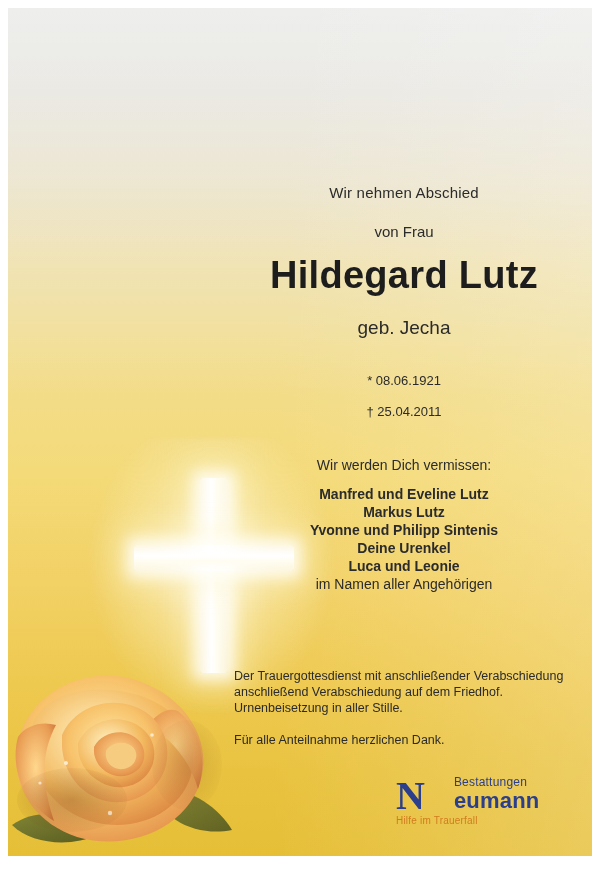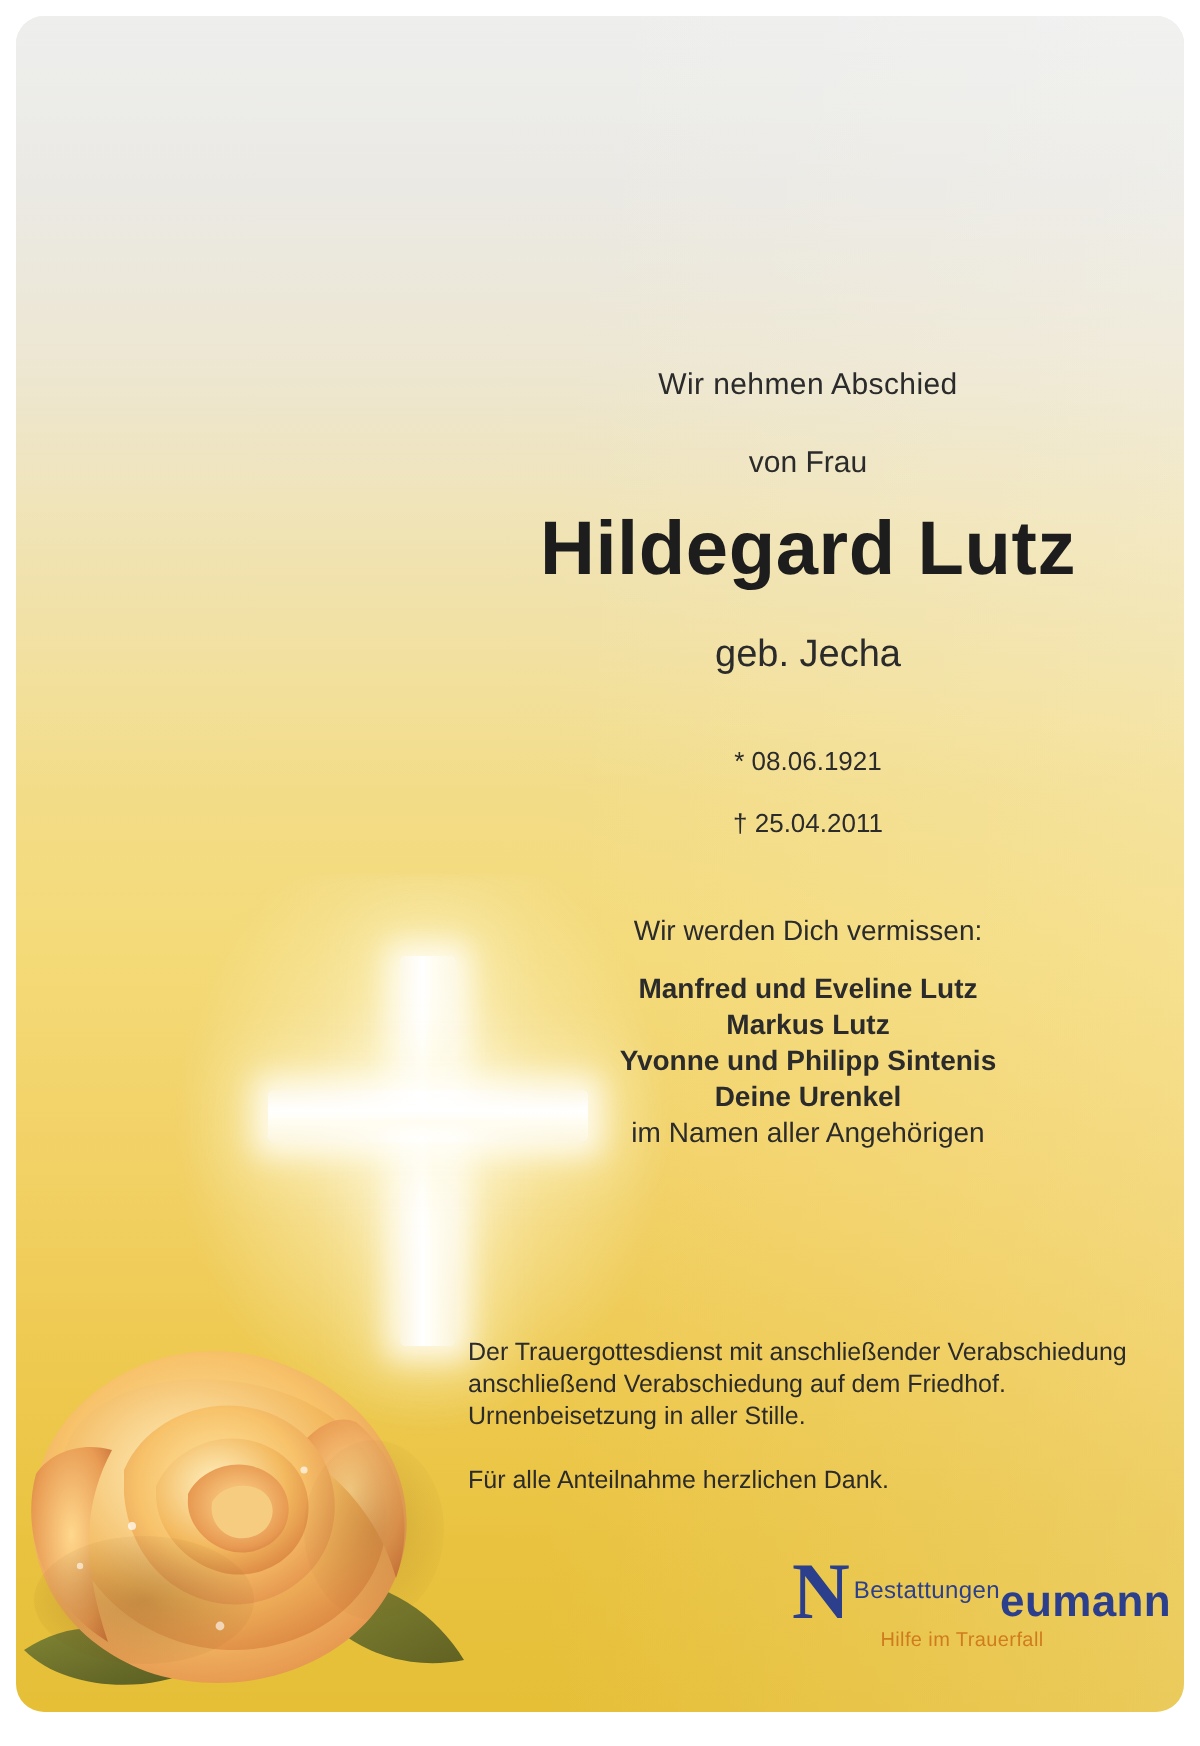--- a/index.html
+++ b/index.html
@@ -35,21 +35,20 @@
         #d9dbd8 0%,
         #dcd9cf 10%,
         #e5dcbf 20%,
         #eddda4 30%,
         #f2dd8e 42%,
         #f4da78 55%,
         #f2d165 68%,
         #eec94f 80%,
         #e9c340 90%,
         #e6bf37 100%);
-    border-radius: 14px;
   }
 
   
   .haze {
     position: absolute;
     left: 0; top: 0;
     width: 100%; height: 46%;
     background: linear-gradient(to bottom, rgba(255,255,255,0.55), rgba(255,255,255,0));
     pointer-events: none;
   }
@@ -178,41 +177,41 @@
   .logo-n {
     font-family: "Liberation Serif", serif;
     font-size: 40px;
     font-weight: bold;
     color: #2b3f8c;
     line-height: 32px;
     margin-right: 2px;
   }
   .logo-words {
     display: flex;
-    flex-direction: row;
+    flex-direction: column;
+    margin-left: 27px;
   }
   .logo-top {
     font-size: 12px;
     color: #2b3f8c;
     letter-spacing: .2px;
     line-height: 13px;
   }
   .logo-main {
     font-size: 22px;
     font-weight: bold;
     color: #2b3f8c;
     letter-spacing: .2px;
     line-height: 23px;
   }
   .logo-sub {
     margin-top: 3px;
     font-size: 10px;
     color: #d07c1e;
     letter-spacing: .2px;
-    text-align: center;
   }
 
   
   .caption {
     position: absolute;
     left: 10px;
     bottom: 2px;
     font-size: 7px;
     color: #9a9a9a;
     letter-spacing: .4px;
@@ -293,20 +292,21 @@
       <div class="dates">
         <div>* 08.06.1921</div>
         <div>† 25.04.2011</div>
       </div>
       <div class="vermissen">Wir werden Dich vermissen:</div>
       <div class="survivors">
         <div class="b">Manfred und Eveline Lutz</div>
         <div class="b">Markus Lutz</div>
         <div class="b">Yvonne und Philipp Sintenis</div>
         <div class="b">Deine Urenkel</div>
+        <div class="b">Luca und Leonie</div>
         <div>im Namen aller Angehörigen</div>
       </div>
     </div>
 
     <div class="service">
       <div>Der Trauergottesdienst mit anschließender Verabschiedung</div>
       <div>anschließend Verabschiedung auf dem Friedhof.</div>
       <div>Urnenbeisetzung in aller Stille.</div>
       <div class="gap"></div>
       <div>Für alle Anteilnahme herzlichen Dank.</div>

